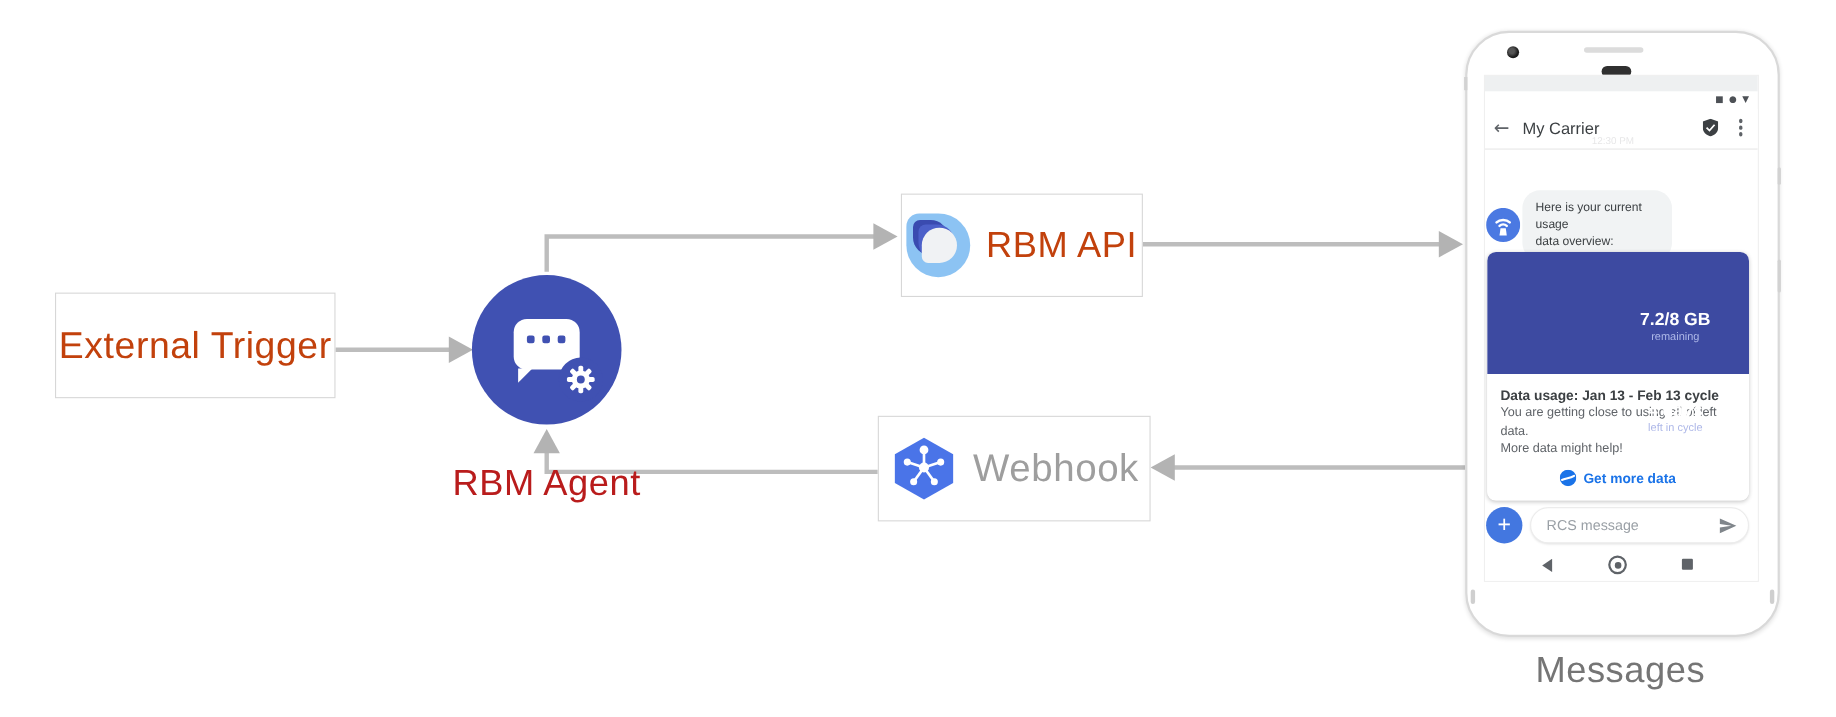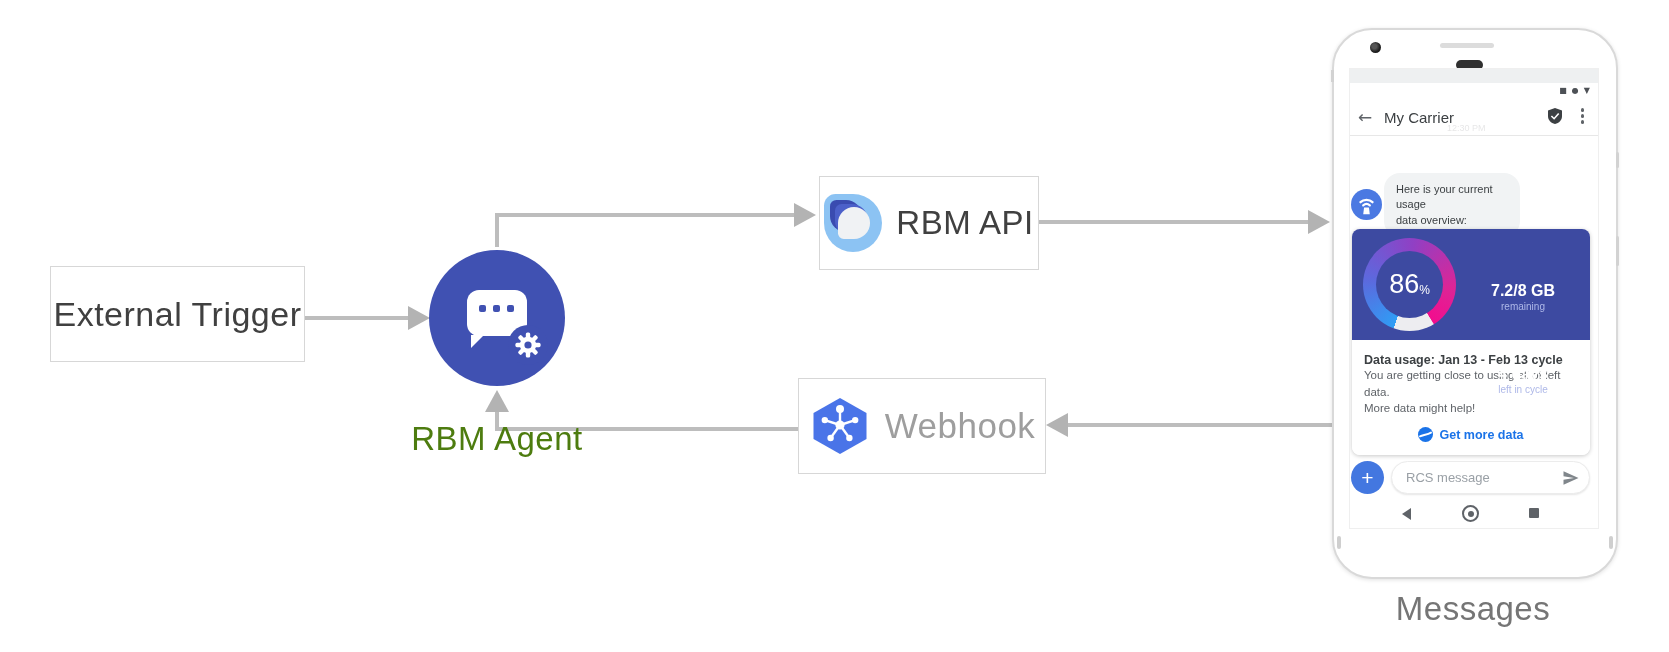--- a/index.html
+++ b/index.html
@@ -3,29 +3,29 @@
 <meta charset="utf-8">
 <style>
   html,body{margin:0;padding:0;}
   body{width:1669px;height:652px;position:relative;background:#ffffff;overflow:hidden;
        font-family:"Liberation Sans","DejaVu Sans",sans-serif;}
   .abs{position:absolute;}
 
   
   .dbox{position:absolute;background:#fff;border:1px solid #d7d7d7;display:flex;
         align-items:center;justify-content:center;gap:14px;}
-  .dlabel{font-weight:300;letter-spacing:.5px;color:#404040;}
+  .dlabel{font-weight:300;letter-spacing:.5px;color:#c2410c;}
   .box-external{left:50px;top:266px;width:253px;height:94px;}
   .box-external .dlabel{font-size:34px;}
   .box-api{left:819px;top:176px;width:218px;height:92px;}
   .box-api .dlabel{font-size:33px;}
   .box-webhook{left:798px;top:378px;width:246px;height:94px;}
   .box-webhook .dlabel{font-size:35px;color:#9e9e9e;}
   .agent-label{left:377px;top:420px;width:240px;text-align:center;font-size:33px;
-               font-weight:300;color:#4d7c0f;letter-spacing:.5px;}
+               font-weight:300;color:#b91c1c;letter-spacing:.5px;}
   .messages-label{left:1332px;top:590px;width:282px;text-align:center;font-size:33px;
                font-weight:300;color:#757575;letter-spacing:.5px;}
 
   
   .agent-circle{left:429px;top:250px;width:136px;height:136px;border-radius:50%;
                 background:#4051b2;}
   .agent-bubble{position:absolute;left:38px;top:40px;width:60px;height:46px;background:#fff;
                 border-radius:12px;}
   .agent-bubble .dot{position:absolute;top:15px;width:7px;height:7px;border-radius:2px;background:#4051b2;}
   .agent-tail{position:absolute;left:42px;top:85px;width:0;height:0;
@@ -226,26 +226,20 @@
       <path d="M12.2 25.2 L13.1 18.6 L17.9 18.6 L18.8 25.2 Z" fill="#ffffff"></path>
     </svg>
 
     <div class="bubble">
       <div>Here is your current usage</div>
       <div>data overview:</div>
     </div>
 
     <div class="card">
       <div class="card-blue">
-        <div class="donut">
-          <div class="hole">
-            <span class="pct">86</span>
-            <span class="pctu">%</span>
-          </div>
-        </div>
         <div class="stats">
           <div class="stat-value">7.2/8 GB</div>
           <div class="stat-caption">remaining</div>
           <div class="stat-gap"></div>
           <div class="stat-value">4 days</div>
           <div class="stat-caption">left in cycle</div>
         </div>
       </div>
       <div class="card-white">
         <div class="cw-title">Data usage: Jan 13 - Feb 13 cycle</div>

